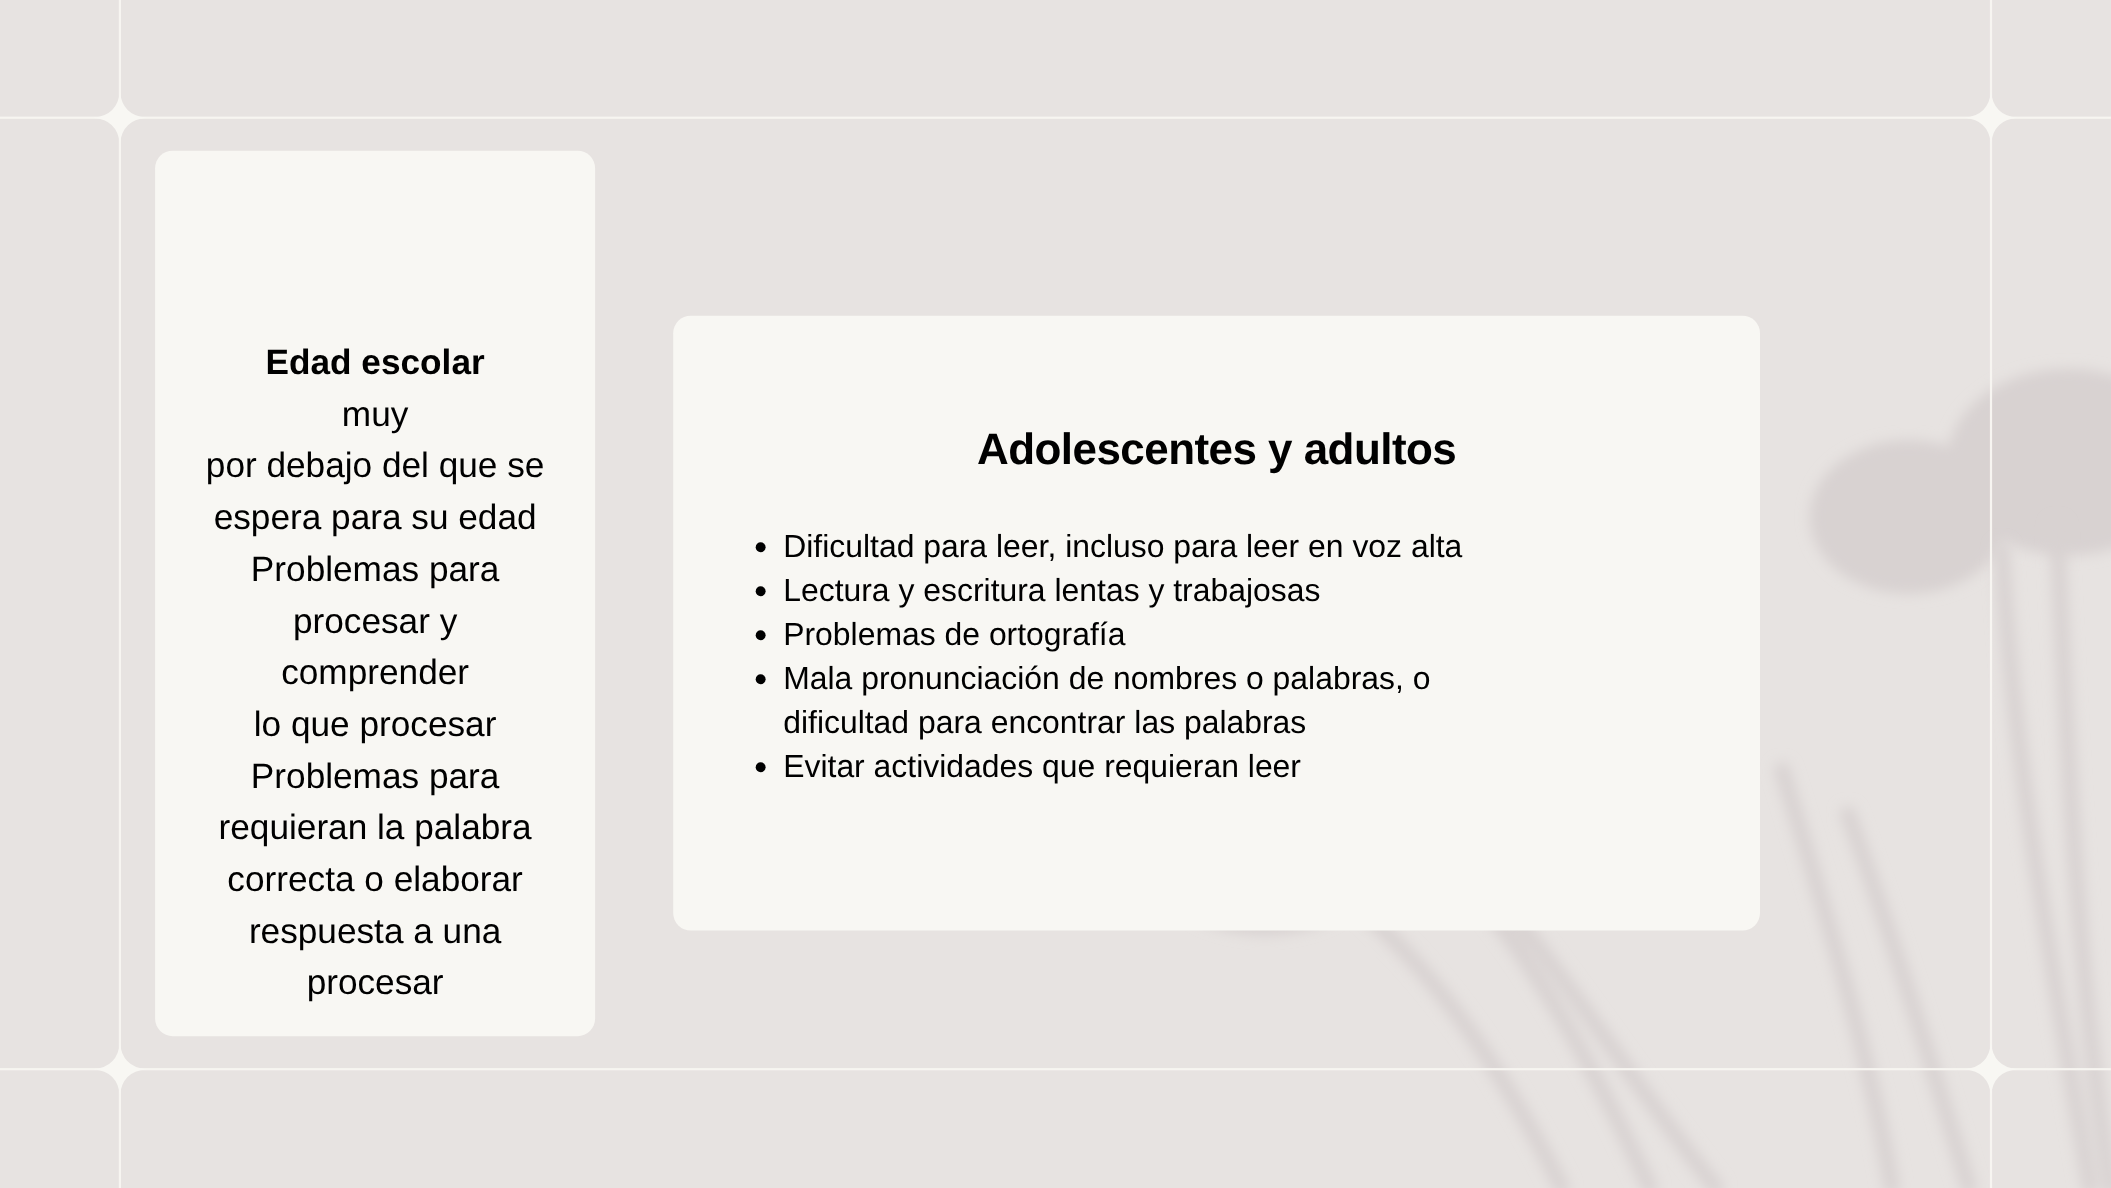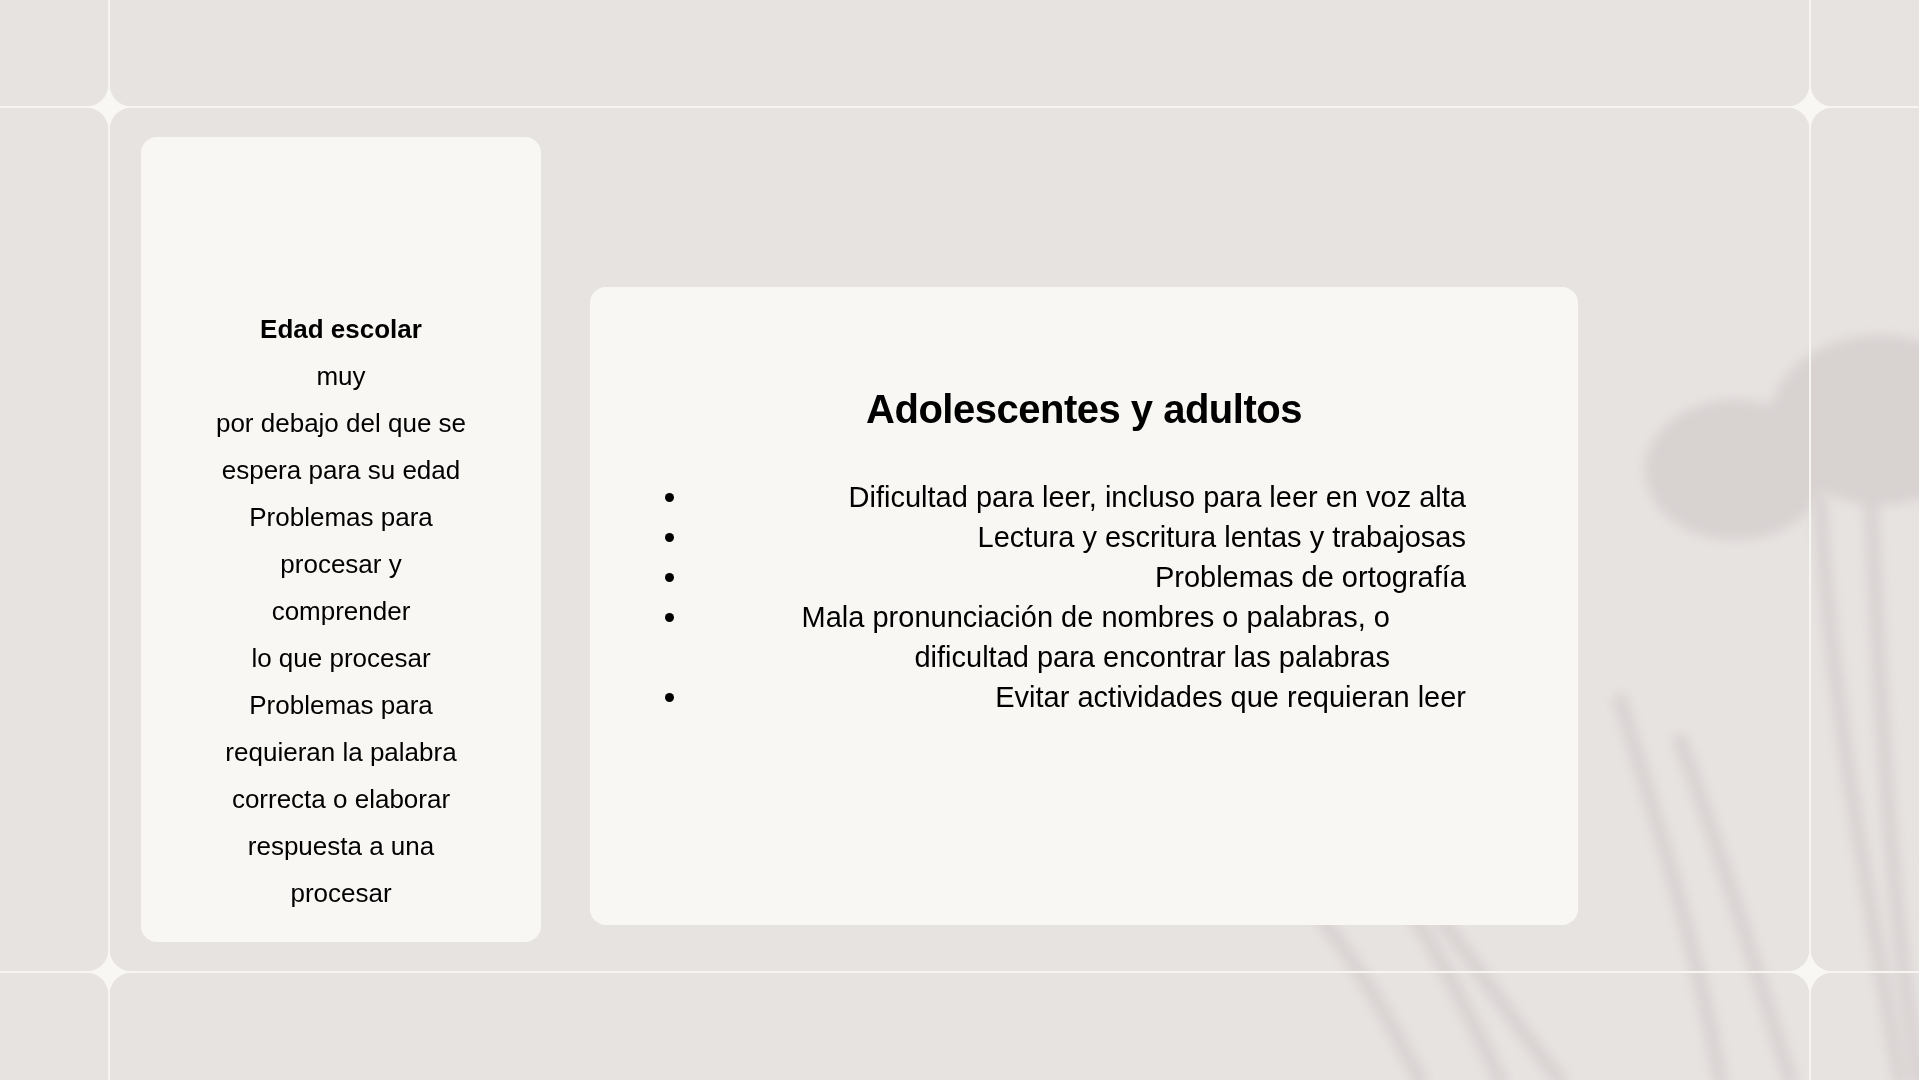--- a/index.html
+++ b/index.html
@@ -11,34 +11,34 @@
   }
   .gridline { position:absolute; background:#f7f5f1; }
   .gl-h { height:2px; left:0; width:1919px; }
   .gl-v { width:2px; top:0; height:1080px; }
   .star { position:absolute; width:48px; height:48px; }
   .shadow-layer { position:absolute; left:0; top:0; width:1919px; height:1080px; pointer-events:none; }
   .card {
     position:absolute; background:#f8f7f3; border-radius:16px;
   }
   .card-left { left:141px; top:137px; width:400px; height:805px; }
-  .card-right { left:590px; top:287px; width:988px; height:638px;text-decoration:underline; }
+  .card-right { left:612px; top:287px; width:988px; height:559px;text-decoration:underline; }
   .left-text {
     position:absolute; left:0; right:0; top:169px;
-    text-align:center; font-size:26px; line-height:47px;
+    text-align:center; font-size:32px; line-height:47px;
   }
   .left-text .t-title { font-weight:bold; }
   .left-text div { white-space:nowrap; }
   .right-title {
     position:absolute; left:0; right:0; top:100px; text-align:center;
     font-size:40px; font-weight:bold; letter-spacing:-0.5px;
   }
   .bullets {
     position:absolute; left:76px; top:190px; margin:0; padding:0; list-style:none;
-    font-size:29px; line-height:40px; width:800px;text-align:right;
+    font-size:29px; line-height:40px; width:800px;
   }
   .bullets li { position:relative; padding-left:24px; }
   .bullets li .dot {
     position:absolute; left:-1px; top:16px; width:9px; height:9px; border-radius:50%; background:#000;
   }
 </style>
 </head>
 <body>
 
 <svg class="shadow-layer" viewBox="0 0 1919 1080">

